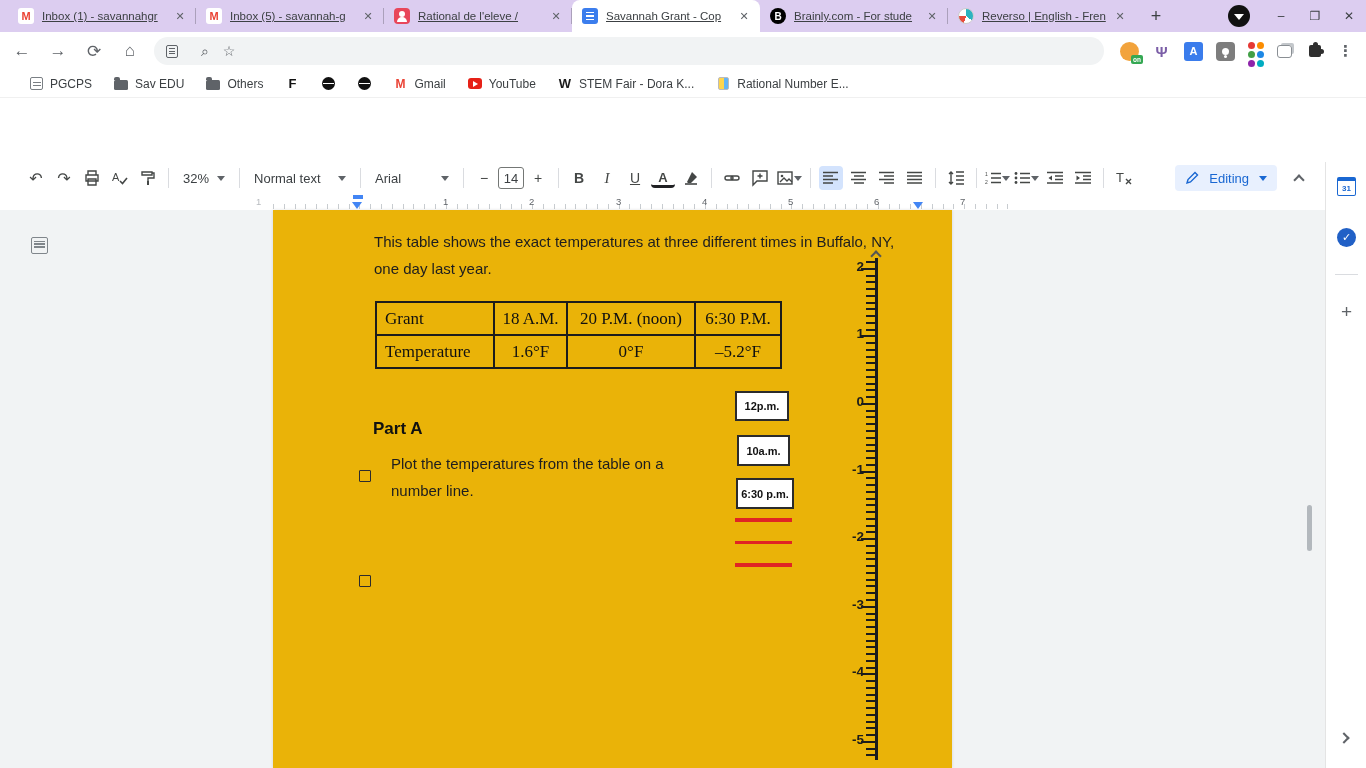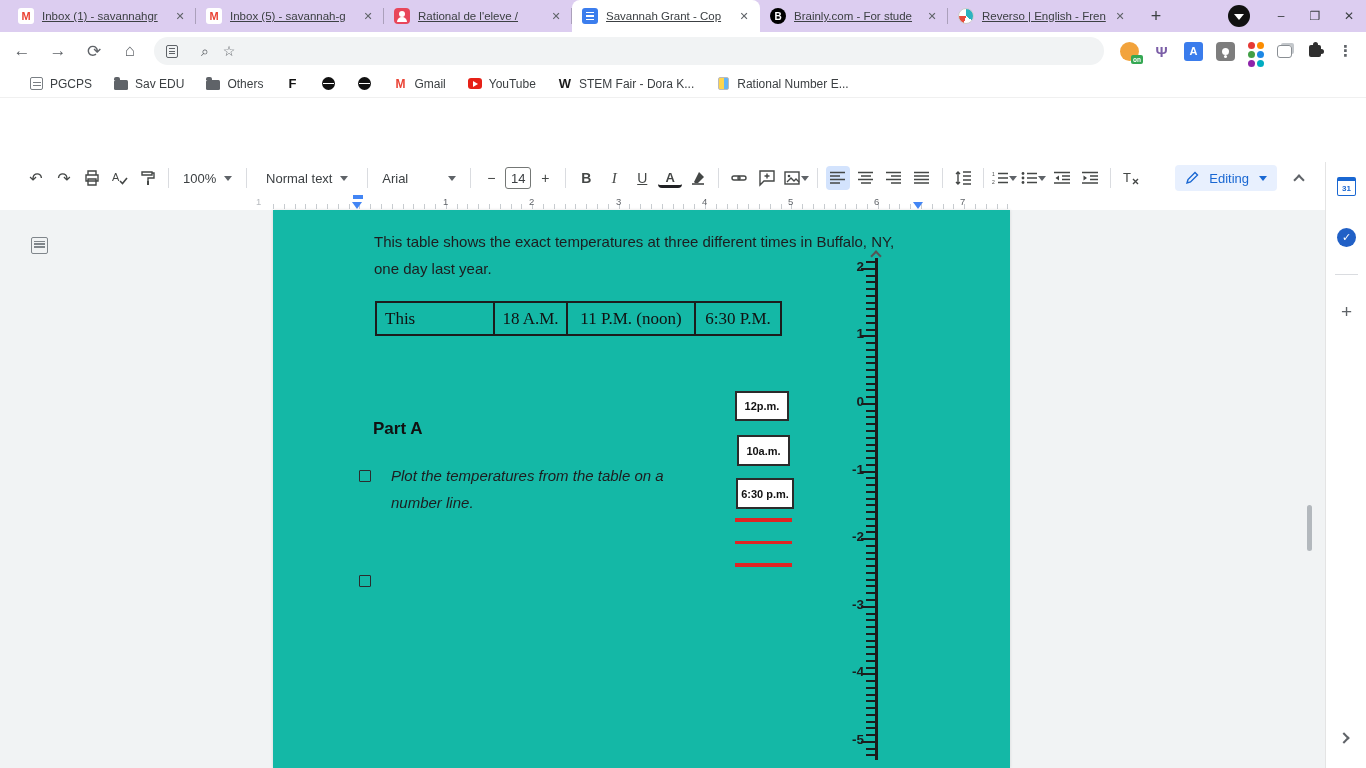--- a/index.html
+++ b/index.html
@@ -130,29 +130,29 @@
       background:repeating-linear-gradient(to right, #c8ccd0 0 1px, transparent 1px 10.8px); background-size:100% 5px; background-position:0 10px; background-repeat:no-repeat; }
   .ruler-num { position:absolute; top:2px; font-size:9.5px; color:#5f6368; }
   .ruler-num.dim { color:#b7bbbf; }
   .ind-marker { position:absolute; width:0; height:0; border:5px solid transparent; border-top:7px solid #4285f4; top:8px; }
   .ind-bar { position:absolute; left:353px; top:1px; width:10px; height:4px; background:#4285f4; }
 
   
   #canvas { position:absolute; left:0; top:210px; width:1325px; height:558px; background:#f1f3f4; }
   #outline-ico { position:absolute; left:31px; top:27px; width:17px; height:17px; border:1.6px solid #80868b; border-radius:2px; padding:2.5px 2px; }
   #outline-ico i { display:block; height:1.4px; background:#80868b; margin-bottom:1.6px; }
-  #page { position:absolute; left:273px; top:0; width:737px; height:558px; background:#14b8a6; box-shadow:0 0 3px rgba(0,0,0,.12); }
+  #page { position:absolute; left:273px; top:0; width:679px; height:558px; background:#eab308; box-shadow:0 0 3px rgba(0,0,0,.12); }
 
   .doc-text { position:absolute; font-size:15px; line-height:27px; color:#1d1d1f; }
   #doc-intro { left:101px; top:18px; width:535px; }
   #part-a { left:100px; top:209px; font-size:17px; font-weight:bold; color:#111; position:absolute; }
   .checkbox { position:absolute; width:12px; height:12px; border:1.8px solid #2c2c2e; border-radius:1px; }
   #check1 { left:86px; top:260px; }
   #check2 { left:86px; top:365px; }
-  #bullet1 { left:118px; top:252px; width:274px;font-style:italic; }
+  #bullet1 { left:118px; top:240px; width:274px; }
   #bullet2 { left:118px; top:357px; width:278px; line-height:26.8px; }
   #bullet2 mark { background:#ffe600; color:inherit; padding:1px 0; }
 
   
   #temp-table { position:absolute; left:102px; top:91px; border-collapse:collapse; font-family:"Liberation Serif","DejaVu Serif",serif; font-size:17px; color:#111; }
   #temp-table td { border:2px solid #1c1c1c; height:33px; text-align:center; padding:0 6px; }
   #temp-table td.rowhead { text-align:left; width:118px; padding-left:8px; }
   #temp-table td.c1 { width:73px; } #temp-table td.c2 { width:128px; } #temp-table td.c3 { width:86px; }
 
   
@@ -372,25 +372,25 @@
     </span>
     <span class="tb">
       <svg width="18" height="18" viewBox="0 0 18 18">
           <path d="M3 3h10v3H3z" fill="none" stroke="#444746" stroke-width="1.4"></path>
           <path d="M13 4h2v5H9v3" fill="none" stroke="#444746" stroke-width="1.4"></path>
           <path d="M8 12h2v4H8z" fill="#444746"></path>
         </svg>
     </span>
     <span class="tb-sep"></span>
     <span class="tb tb-select">
-        <span>100%</span>
+        <span>32%</span>
         <span class="caret"></span>
       </span>
     <span class="tb-sep"></span>
-    <span class="tb tb-select" style="width:104px; justify-content:center;">
+    <span class="tb tb-select" style="width:104px; justify-content:space-between;">
         <span>Normal text</span>
         <span class="caret"></span>
       </span>
     <span class="tb-sep"></span>
     <span class="tb tb-select" style="width:86px; justify-content:space-between;gap:8px;">
         <span>Arial</span>
         <span class="caret"></span>
       </span>
     <span class="tb-sep"></span>
     <span class="tb">−</span>
@@ -534,24 +534,30 @@
         <i></i>
         <i></i>
       </div>
 
     <div id="page">
       <div class="doc-text" id="doc-intro">This table shows the exact temperatures at three different times in Buffalo, NY, one day last year.</div>
 
       <table id="temp-table">
         <tbody>
             <tr>
-          <td class="rowhead">This</td>
+          <td class="rowhead">Grant</td>
           <td class="c1">18 A.M.</td>
-          <td class="c2">11 P.M. (noon)</td>
+          <td class="c2">20 P.M. (noon)</td>
           <td class="c3">6:30 P.M.</td>
+        </tr>
+        <tr>
+          <td class="rowhead">Temperature</td>
+          <td class="c1">1.6°F</td>
+          <td class="c2">0°F</td>
+          <td class="c3">–5.2°F</td>
         </tr>
       </tbody>
         </table>
 
       <div id="part-a">Part A</div>
 
       <span class="checkbox" id="check1"></span>
       <div class="doc-text" id="bullet1">Plot the temperatures from the table on a number line.</div>
 
       <span class="checkbox" id="check2"></span>

